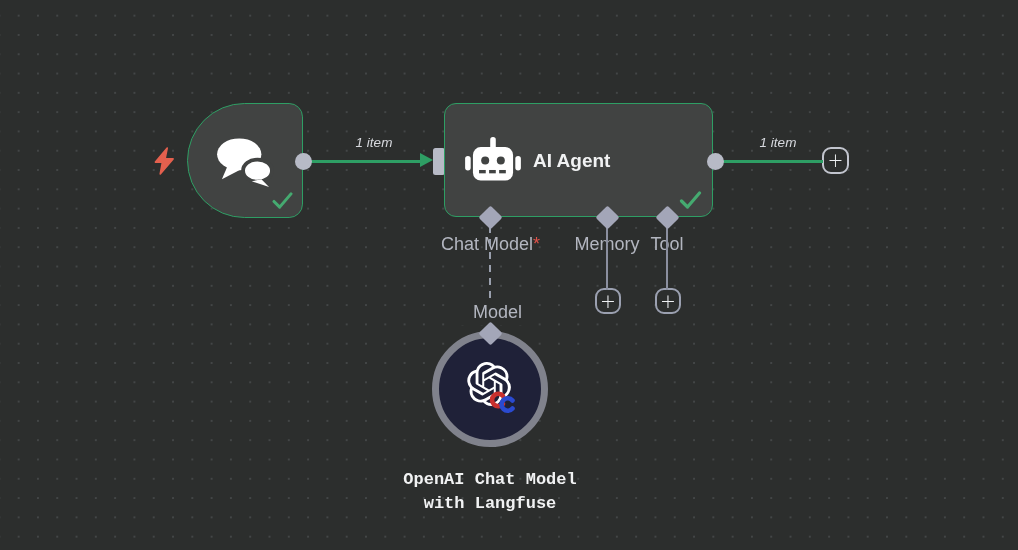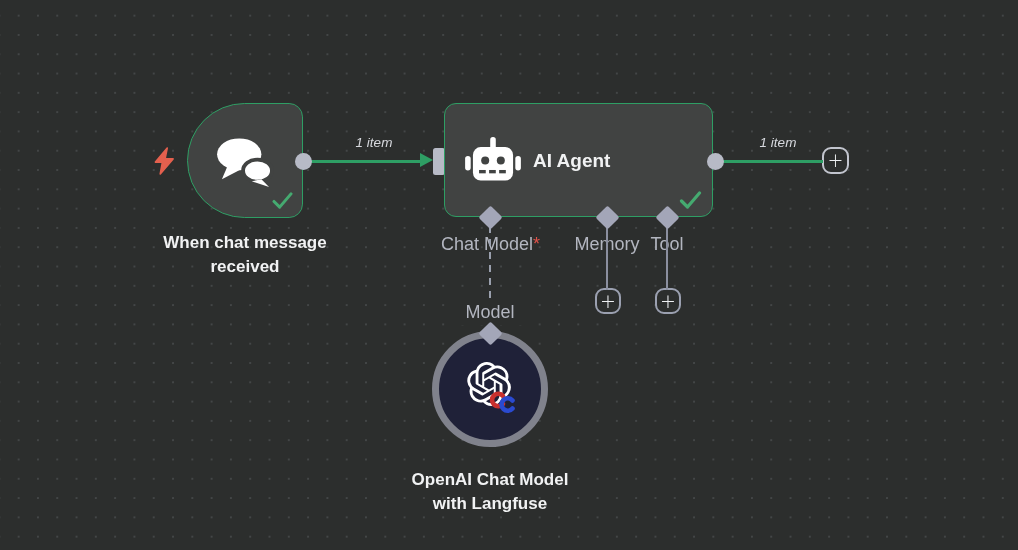--- a/index.html
+++ b/index.html
@@ -110,20 +110,21 @@
     color: #b3b6c0;
     font-size: 18px;
     text-align: center;
   }
   .required-mark { color: #e0524a; }
 
   #model-port-label {
     background: #2c2e2d;
     padding: 1px 0 2px 0;
     z-index: 3;
+    text-align: right;
   }
 
   
   .plus-btn {
     position: absolute;
     border-radius: 9px;
     background: #2c2e2d;
     color: #eef0f2;
     display: flex;
     align-items: center;
@@ -162,21 +163,20 @@
       <ellipse cx="26" cy="19" rx="23" ry="16.5" fill="#ffffff"></ellipse>
       <path d="M14 31 L8 45 L27 35 Z" fill="#ffffff"></path>
       <ellipse cx="45" cy="36" rx="15" ry="11.5" fill="#ffffff" stroke="#414342" stroke-width="4"></ellipse>
       <path d="M49 45 L57 53 L39 47 Z" fill="#ffffff"></path>
     </svg>
     <svg class="node-check" style="right:9px; bottom:8px;" width="21" height="17" viewBox="0 0 22 18">
       <polyline points="2,10 8,16 20,2" fill="none" stroke="#45aa70" stroke-width="3.2" stroke-linecap="round" stroke-linejoin="round"></polyline>
     </svg>
   </div>
   <div class="endpoint-circle z2" style="left:295px; top:152.5px;"></div>
-  <div class="node-label" style="left:145px; top:231px; width:200px;">When chat message received</div>
 
   <div class="endpoint-rect z2" style="left:433px; top:147.5px;"></div>
   <div class="node z2" id="agent-node">
     <svg class="abs" style="left:19px; top:33px;" width="58" height="47" viewBox="0 0 52 42">
       <rect x="23.5" y="0" width="5" height="11" rx="2.4" fill="#ffffff"></rect>
       <rect x="8" y="9" width="36" height="30" rx="7" fill="#ffffff"></rect>
       <rect x="1" y="17" width="5" height="13" rx="2.5" fill="#ffffff"></rect>
       <rect x="46" y="17" width="5" height="13" rx="2.5" fill="#ffffff"></rect>
       <circle cx="19" cy="21" r="3.6" fill="#414342"></circle>
       <circle cx="33" cy="21" r="3.6" fill="#414342"></circle>
@@ -210,15 +210,15 @@
   <div id="model-circle-node" class="z2">
     <svg class="abs" style="left:28px; top:24px;" width="44" height="44" viewBox="0 0 24 24">
       <path fill="#ffffff" d="M22.2819 9.8211a5.9847 5.9847 0 0 0-.5157-4.9108 6.0462 6.0462 0 0 0-6.5098-2.9A6.0651 6.0651 0 0 0 4.9807 4.1818a5.9847 5.9847 0 0 0-3.9977 2.9 6.0462 6.0462 0 0 0 .7427 7.0966 5.98 5.98 0 0 0 .511 4.9107 6.051 6.051 0 0 0 6.5146 2.9001A5.9847 5.9847 0 0 0 13.2599 24a6.0557 6.0557 0 0 0 5.7718-4.2058 5.9894 5.9894 0 0 0 3.9977-2.9001 6.0557 6.0557 0 0 0-.7475-7.073zM13.2599 22.4301a4.4755 4.4755 0 0 1-2.8764-1.0408l.1419-.0804 4.7783-2.7582a.7948.7948 0 0 0 .3927-.6813v-6.7369l2.02 1.1686a.071.071 0 0 1 .038.0615v5.5826a4.504 4.504 0 0 1-4.4945 4.4849zm-9.6607-4.1254a4.4708 4.4708 0 0 1-.5346-3.0137l.142.0852 4.783 2.7582a.7712.7712 0 0 0 .7806 0l5.8428-3.3685v2.3324a.0804.0804 0 0 1-.0332.0615L9.74 19.9502a4.4992 4.4992 0 0 1-6.1408-1.6464zM2.3408 7.8956a4.485 4.485 0 0 1 2.3655-1.9728V11.6a.7664.7664 0 0 0 .3879.6765l5.8144 3.3543-2.0201 1.1685a.0757.0757 0 0 1-.071 0l-4.8303-2.7865A4.504 4.504 0 0 1 2.3408 7.8956zm16.5963 3.8558L13.1038 8.364 15.1192 7.2a.0757.0757 0 0 1 .071 0l4.8303 2.7913a4.4944 4.4944 0 0 1-.6765 8.1042v-5.6772a.79.79 0 0 0-.407-.667zm2.0107-3.0231l-.142-.0852-4.7735-2.7818a.7759.7759 0 0 0-.7854 0L9.409 9.2297V6.8974a.0662.0662 0 0 1 .0284-.0615l4.8303-2.7866a4.4992 4.4992 0 0 1 6.6802 4.66zM8.3065 12.863l-2.02-1.1638a.0804.0804 0 0 1-.038-.0567V6.0742a4.4992 4.4992 0 0 1 7.3757-3.4537l-.142.0805L8.704 5.459a.7948.7948 0 0 0-.3927.6813zm1.0976-2.3654l2.602-1.4998 2.6069 1.4998v2.9994l-2.5974 1.4997-2.6067-1.4997z"></path>
     </svg>
     <svg class="abs" style="left:47px; top:53px;" width="30" height="22" viewBox="0 0 30 22">
       <path d="M17 5 A6.2 6.2 0 1 0 17 13" stroke="#c8302e" stroke-width="4.6" fill="none" stroke-linecap="round"></path>
       <path d="M26.5 9.5 A6.2 6.2 0 1 0 26.5 17.5" stroke="#2a4ad0" stroke-width="4.6" fill="none" stroke-linecap="round"></path>
     </svg>
   </div>
   <div class="diamond z4" style="left:481.5px; top:325px;"></div>
-  <div class="node-label" style="left:395px; top:468px; width:190px;">OpenAI Chat Model with Langfuse</div>
+  <div class="node-label" style="left:395px; top:468px; width:190px;font-family:Liberation Mono, monospace;">OpenAI Chat Model with Langfuse</div>
 
 </div>
 
 </body></html>

